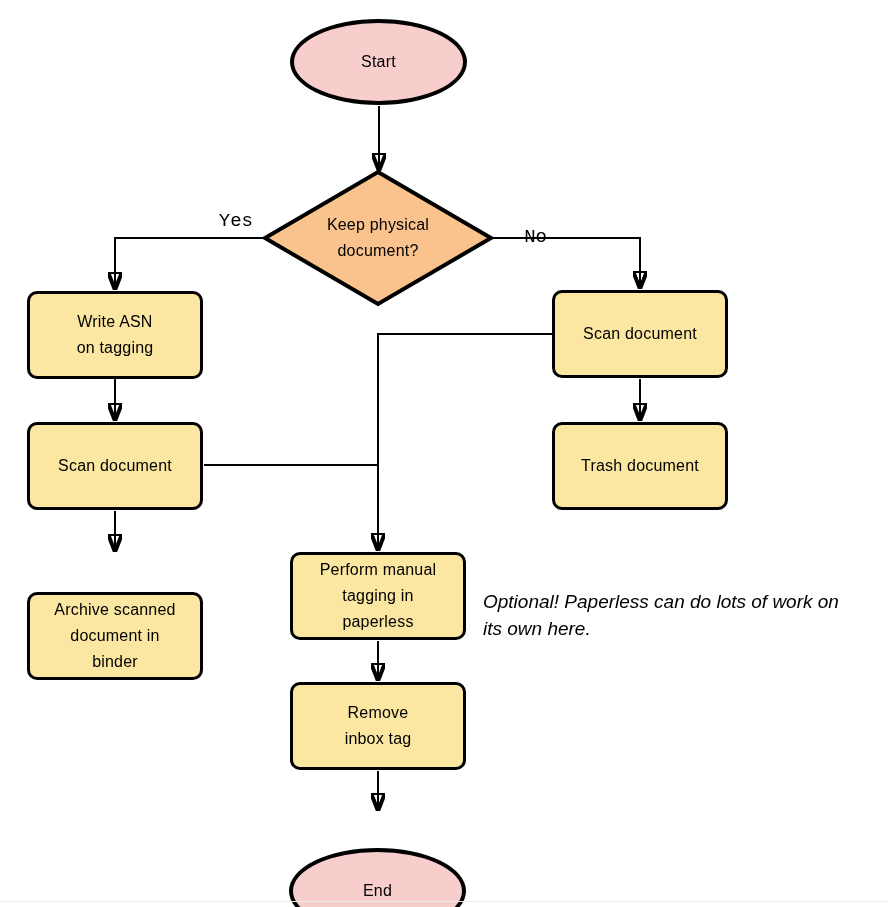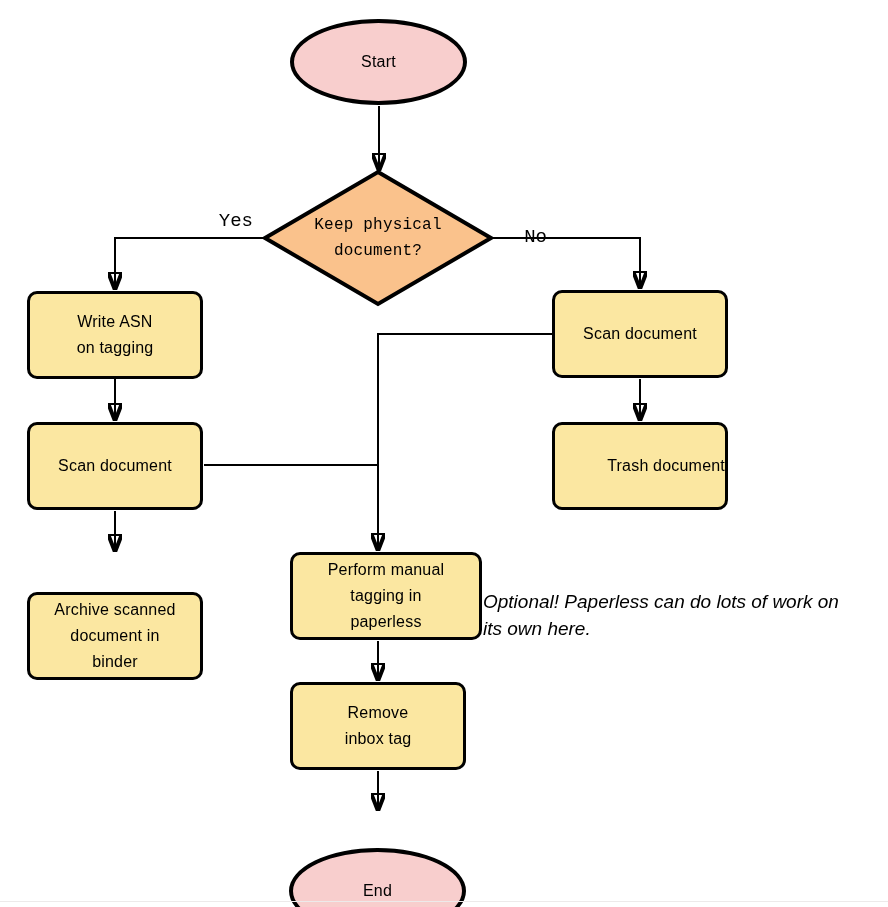--- a/index.html
+++ b/index.html
@@ -35,21 +35,21 @@
     border-radius: 10px;
   }
   .diamond { background: transparent; }
   .diamond svg { position: absolute; left: 0; top: 0; }
   .diamond polygon {
     fill: var(--decision-fill, #FAC28C);
     stroke: var(--stroke, #000);
     stroke-width: 4;
     stroke-miterlimit: 10;
   }
-  .diamond .label { position: relative; z-index: 1; font-family: Liberation Mono, monospace; }
+  .diamond .label { position: relative; z-index: 1; }
   .edge-label {
     position: absolute;
     font-size: 19px;
     line-height: 22px;
     text-align: right;
     color: #000;
     font-family: Liberation Mono, monospace;
   }
   .note {
     position: absolute;
@@ -119,25 +119,25 @@
   <div class="node process" style="left:27px; top:553px; width:176px; height:88px;margin-top:39px;">
     <div class="label">Archive scanned
 document in
 binder</div>
   </div>
 
   <div class="node process" style="left:552px; top:290px; width:176px; height:88px;">
     <div class="label">Scan document</div>
   </div>
 
-  <div class="node process" style="left:552px; top:422px; width:176px; height:88px;justify-content:flex-end;">
+  <div class="node process" style="left:552px; top:422px; width:176px; height:88px;">
     <div class="label">Trash document</div>
   </div>
 
-  <div class="node process" style="left:290px; top:552px; width:192px; height:88px;">
+  <div class="node process" style="left:290px; top:552px; width:176px; height:88px;">
     <div class="label">Perform manual
 tagging in
 paperless</div>
   </div>
 
   <div class="note">Optional! Paperless can do lots of work on
 its own here.</div>
 
   <div class="node process" style="left:290px; top:682px; width:176px; height:88px;">
     <div class="label">Remove

